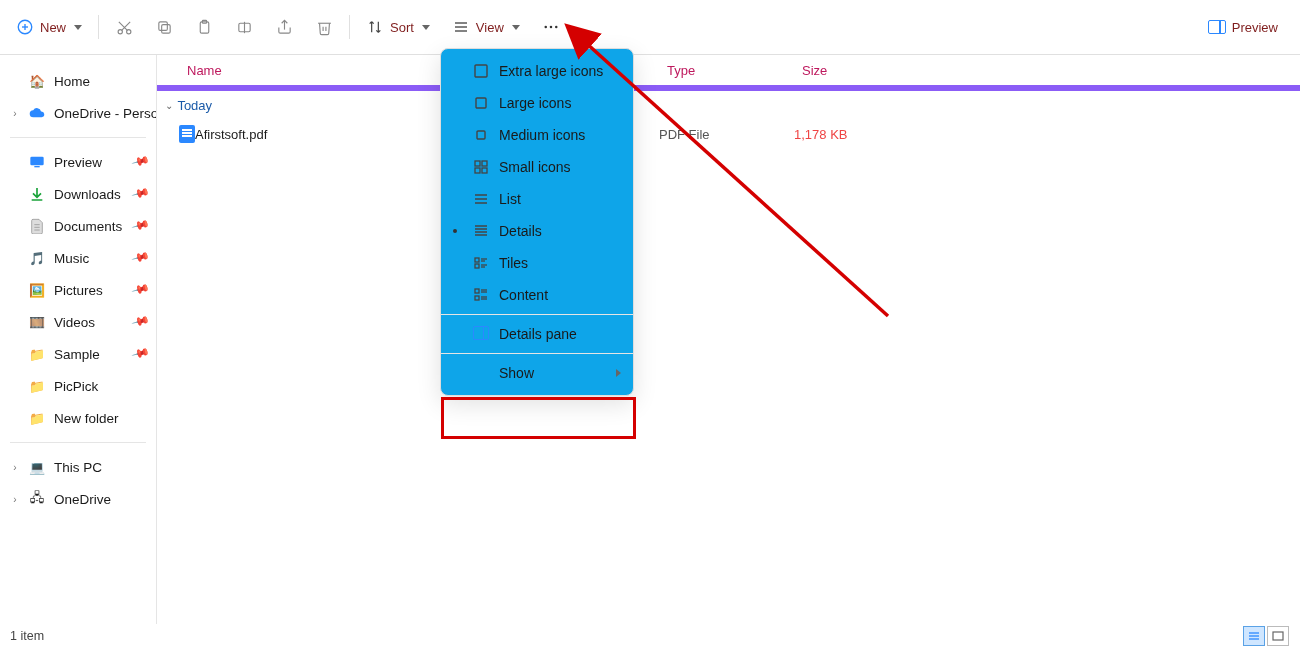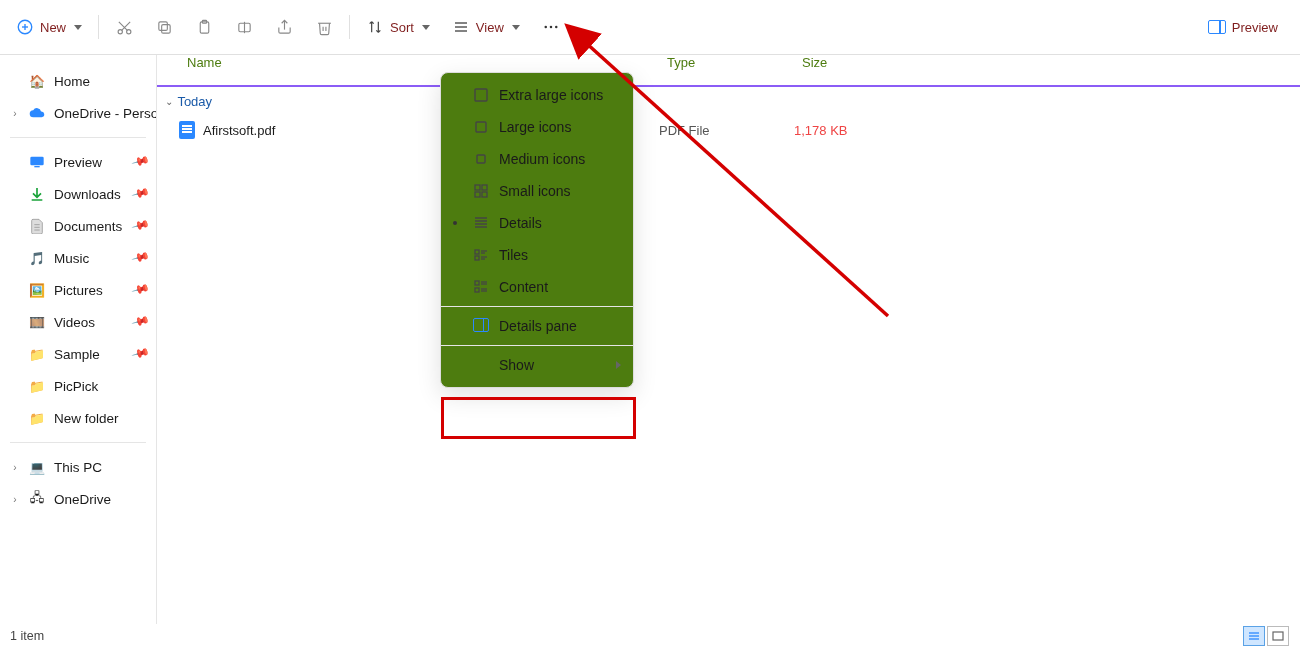--- a/index.html
+++ b/index.html
@@ -98,23 +98,23 @@
   }
 
   
   .main {
     flex: 1;
     position: relative;
   }
   .col-headers {
     display: flex;
     height: 30px;
-    align-items: flex-start;
-    border-bottom: 2px solid #8b5cf6;
-    color: #4d7c0f;
+    align-items: center;
+    border-bottom: 6px solid #8b5cf6;
+    color: #be185d;
     font-size: 13px;
   }
   .col-name { width: 480px; padding-left: 30px; }
   .col-type { width: 135px; }
   .col-size { flex: 1; }
   .group-row {
     display: flex;
     align-items: center;
     height: 28px;
     padding-left: 8px;
@@ -129,21 +129,20 @@
   .file-row {
     display: flex;
     align-items: center;
     height: 30px;
   }
   .file-row .name-cell {
     width: 480px;
     display: flex;
     align-items: center;
     padding-left: 22px;
-    gap: 8px;
   }
   .file-row .type-cell { width: 135px; color:#555; }
   .file-row .size-cell { flex: 1; color:#ef4444; }
   .pdf-icon {
     width: 16px; height: 18px;
     background: #2b88ff;
     border-radius: 2px;
     position: relative;
   }
   .pdf-icon:before {
@@ -151,23 +150,23 @@
     position: absolute;
     left: 3px; right: 3px; top: 4px;
     height: 2px; background: #fff;
     box-shadow: 0 3px 0 #fff, 0 6px 0 #fff;
   }
 
   
   .view-menu {
     position: absolute;
     left: 440px;
-    top: 72px;
+    top: 48px;
     width: 192px;
-    background: #4d7c0f;
+    background: #0ea5e9;
     border: 1px solid #ddd;
     border-radius: 8px;
     box-shadow: 0 8px 24px rgba(0,0,0,0.12);
     padding: 6px 0;
     z-index: 10;
   }
   .menu-item {
     display: flex;
     align-items: center;
     height: 32px;
@@ -516,20 +515,30 @@
         <svg width="16" height="16" viewBox="0 0 16 16" fill="none" stroke="#444" stroke-width="1.3">
           <rect x="2" y="2" width="5" height="5"></rect>
           <rect x="9" y="2" width="5" height="5"></rect>
           <rect x="2" y="9" width="5" height="5"></rect>
           <rect x="9" y="9" width="5" height="5"></rect>
         </svg>
       </span>
     <span class="mi-label">Small icons</span>
   </div>
   <div class="menu-item">
+    <span class="mi-icon">
+        <svg width="16" height="16" viewBox="0 0 16 16" fill="none" stroke="#444" stroke-width="1.5">
+          <line x1="2" y1="4" x2="14" y2="4"></line>
+          <line x1="2" y1="8" x2="14" y2="8"></line>
+          <line x1="2" y1="12" x2="14" y2="12"></line>
+        </svg>
+      </span>
+    <span class="mi-label">List</span>
+  </div>
+  <div class="menu-item">
     <span class="dot"></span>
     <span class="mi-icon">
         <svg width="16" height="16" viewBox="0 0 16 16" fill="none" stroke="#444" stroke-width="1.5">
           <line x1="2" y1="3" x2="14" y2="3"></line>
           <line x1="2" y1="6" x2="14" y2="6"></line>
           <line x1="2" y1="9" x2="14" y2="9"></line>
           <line x1="2" y1="12" x2="14" y2="12"></line>
         </svg>
       </span>
     <span class="mi-label">Details</span>

